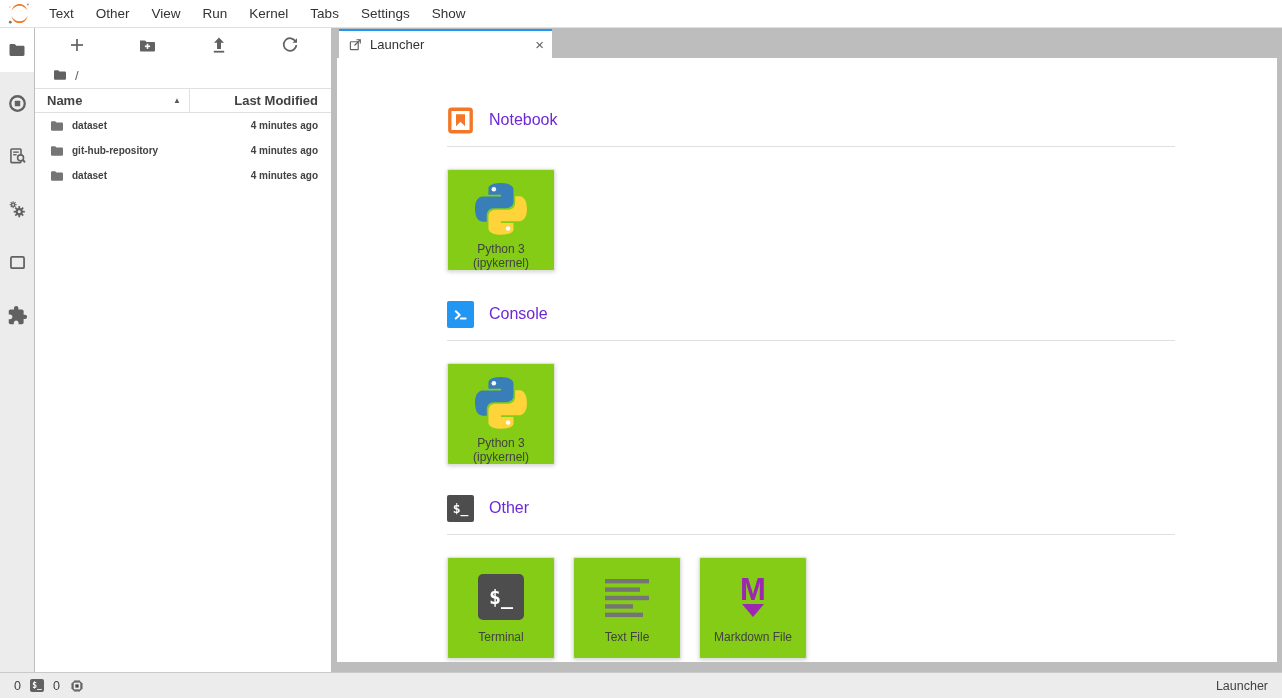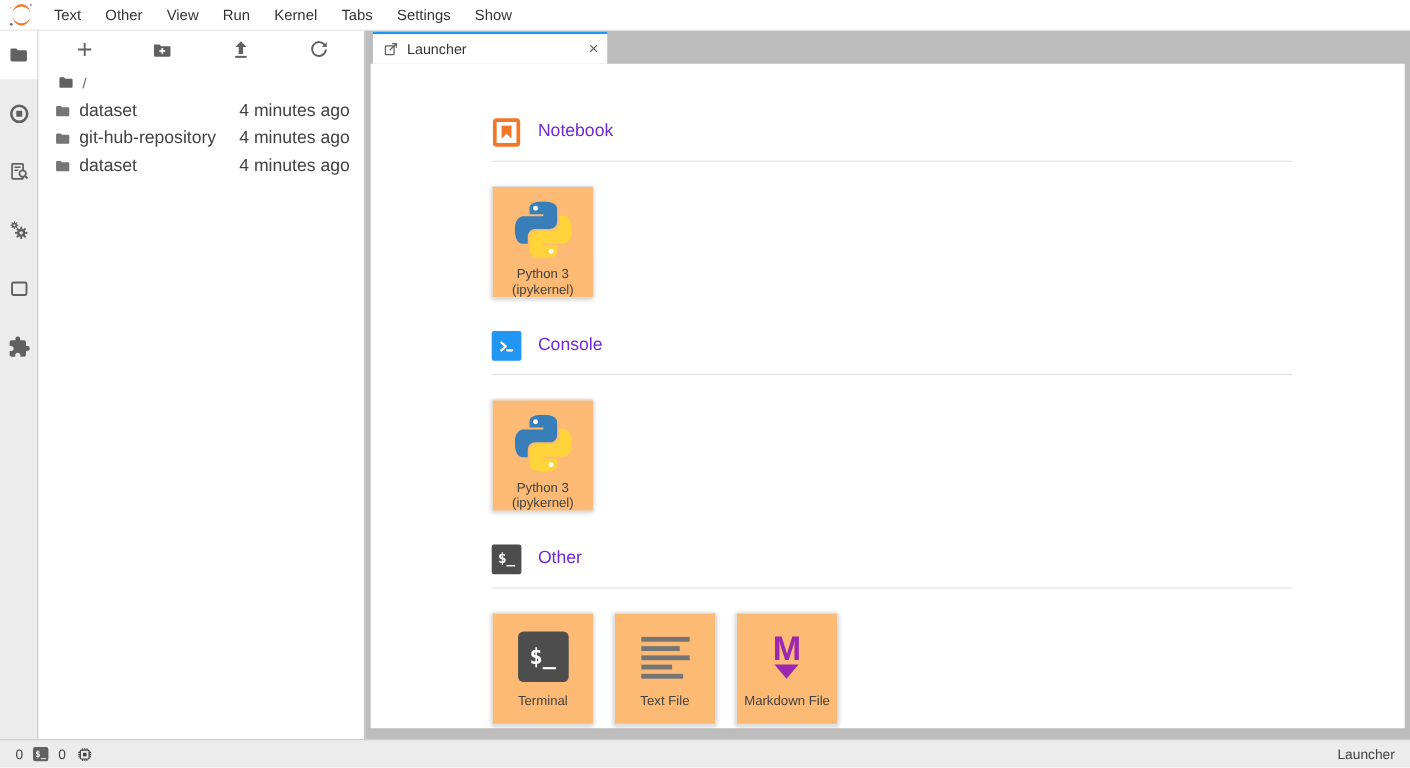--- a/index.html
+++ b/index.html
@@ -25,39 +25,39 @@
   .filebrowser { width:297px; background:#fff; display:flex; flex-direction:column; border-right:1px solid #bdbdbd; }
   .fb-toolbar { height:34px; display:flex; align-items:center; justify-content:space-around; padding:0 6px; }
   .fb-btn { width:28px; height:26px; display:flex; align-items:center; justify-content:center; background:none; border:none; cursor:pointer; }
   .fb-breadcrumb { height:26px; display:flex; align-items:center; padding-left:17px; gap:7px; font-size:13px; color:#616161; }
   .fb-header { height:25px; display:flex; align-items:center; border-top:1px solid #e0e0e0; border-bottom:1px solid #e0e0e0; font-size:13px; font-weight:700; color:#424242; }
   .fb-col-name { width:155px; display:flex; align-items:center; padding:0 8px 0 12px; border-right:1px solid #e0e0e0; height:100%; }
   .fb-col-name .grow { flex:1; }
   .sort-arrow { font-size:8px; color:#5a5a5a; }
   .fb-col-mod { flex:1; text-align:right; padding-right:13px; }
   .fb-rows { flex:1; }
-  .fb-row { height:25px; display:flex; align-items:center; font-size:16px; color:#424242; cursor:pointer; }
+  .fb-row { height:25px; display:flex; align-items:center; font-size:10px; color:#424242; cursor:pointer;font-weight:bold; }
   .fb-row .ficon { margin:0 7px 0 14px; display:flex; }
   .fb-row .fname { flex:1; }
   .fb-row .ftime { text-align:right; padding-right:13px; color:#424242; }
 
   
   .dock { flex:1; background:#bdbdbd; display:flex; flex-direction:column; min-width:0; }
   .tabbar { height:30px; display:flex; align-items:flex-end; padding-left:7px; flex:0 0 auto; }
   .tab { width:213px; height:29px; background:#fff; border-top:2px solid #2196f3; display:flex; align-items:center; padding:0 8px 0 9px; gap:7px; }
   .tab-label { flex:1; font-size:13px; color:#333; }
   .tab-close { font-size:15px; color:#616161; cursor:pointer; line-height:1; }
   .dock-content { flex:1; margin:0 5px 10px 5px; background:#fff; overflow:hidden; padding:48px 0 0 110px; }
 
   .section { width:728px; margin-bottom:29px; }
   .sec-head { display:flex; align-items:center; gap:15px; height:28px; }
   .sec-label { font-size:16px; color:#6d28d9; }
   .sec-divider { border-bottom:1px solid #e0e0e0; margin-top:12px; }
   .cards { display:flex; gap:18px; margin-top:22px; }
-  .card { width:93px; height:102px; background:#fdba74; border:1px solid #e0e0e0; border-radius:2px;
+  .card { width:108px; height:102px; background:#84cc16; border:1px solid #e0e0e0; border-radius:2px;
           box-shadow:0 1px 4px rgba(0,0,0,0.18); display:flex; flex-direction:column; align-items:center;
           justify-content:flex-start; padding-top:12px; cursor:pointer; }
   .card-icon { height:54px; display:flex; align-items:center; justify-content:center; }
   .card-label { font-size:12px; line-height:14px; color:#424242; text-align:center; width:88px; margin-top:6px; }
 
   .hdr-icon-notebook { width:27px; height:27px; }
   .hdr-icon-console { width:27px; height:27px; background:#2196f3; border-radius:2px; display:flex; align-items:center; justify-content:center; }
   .hdr-icon-terminal { width:27px; height:27px; background:#4d4d4d; border-radius:2px; color:#fff;
           font-family:"DejaVu Sans Mono", monospace; font-weight:700; font-size:13px;
           display:flex; align-items:center; justify-content:center; letter-spacing:0; }
@@ -195,20 +195,28 @@
             <polygon points="17.8,2.6 17.8,7.6 12.8,7.6" fill="#616161"></polygon>
           </svg>
         </button>
       </div>
       <div class="fb-breadcrumb">
         <svg width="16" height="16" viewBox="0 0 24 24">
           <path d="M3 6.5a1.6 1.6 0 0 1 1.6-1.6h4.6l2 2h8.2A1.6 1.6 0 0 1 21 8.5v9a1.6 1.6 0 0 1-1.6 1.6H4.6A1.6 1.6 0 0 1 3 17.5z" fill="#616161"></path>
         </svg>
         <span>/</span>
       </div>
+      <div class="fb-header">
+        <div class="fb-col-name">
+          <span>Name</span>
+          <span class="grow"></span>
+          <span class="sort-arrow">▲</span>
+        </div>
+        <div class="fb-col-mod">Last Modified</div>
+      </div>
       <div class="fb-rows">
         <div class="fb-row">
           <span class="ficon">
             <svg width="16" height="16" viewBox="0 0 24 24">
                 <path d="M3 6.5a1.6 1.6 0 0 1 1.6-1.6h4.6l2 2h8.2A1.6 1.6 0 0 1 21 8.5v9a1.6 1.6 0 0 1-1.6 1.6H4.6A1.6 1.6 0 0 1 3 17.5z" fill="#757575"></path>
               </svg>
           </span>
           <span class="fname">dataset</span>
           <span class="ftime">4 minutes ago</span>
         </div>

